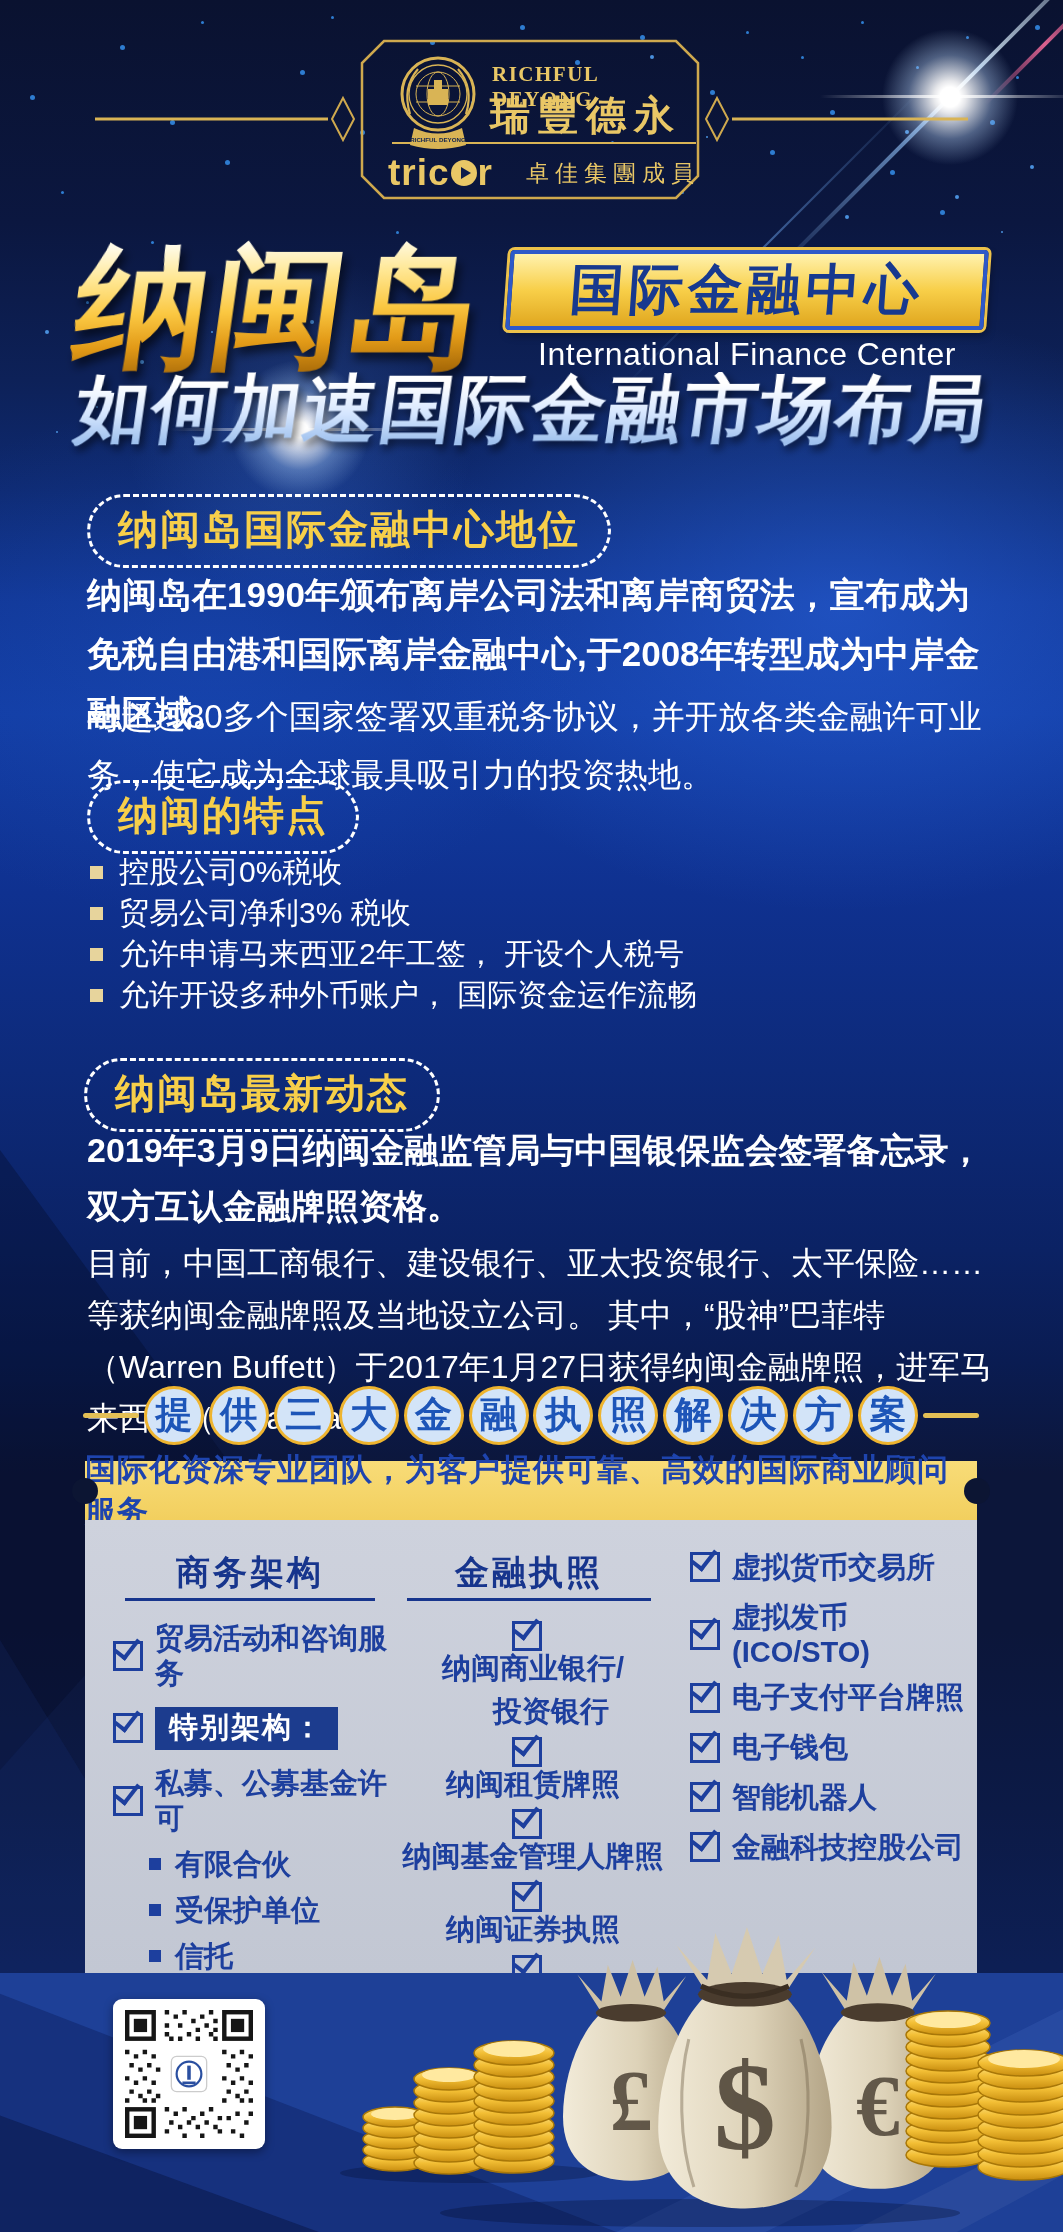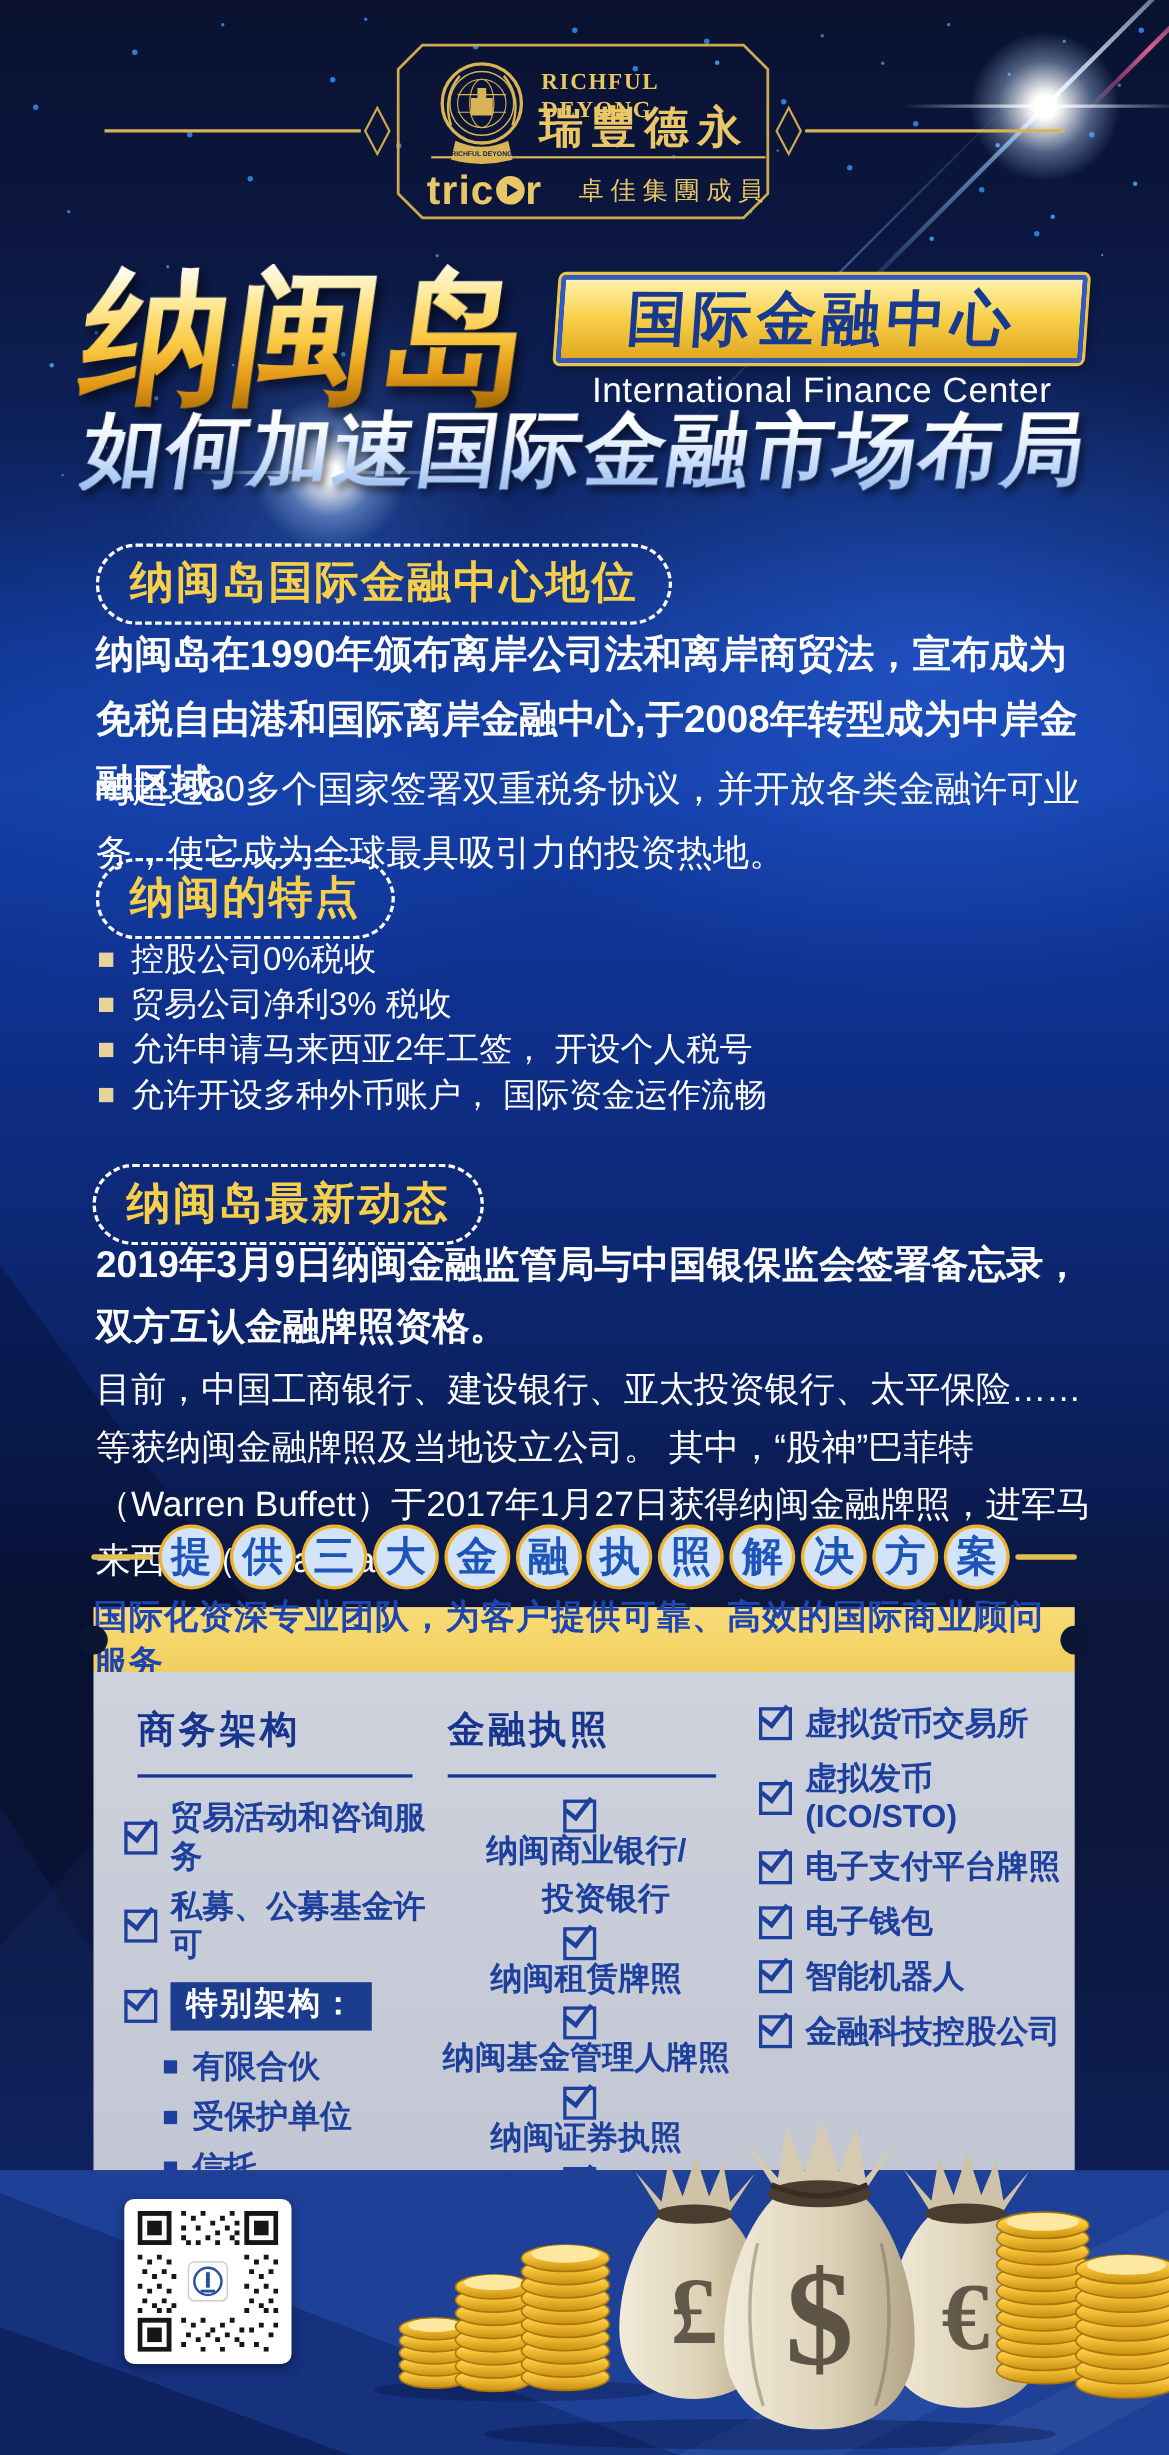--- a/index.html
+++ b/index.html
@@ -108,21 +108,21 @@
   .banner{left:85px;top:1461px;width:892px;height:59px;background:linear-gradient(180deg,#f8dc78,#f2cf5e);
           display:flex;align-items:center;justify-content:center;
           color:#1e44ae;font-size:31px;font-weight:700;letter-spacing:1px;}
   .notch{position:absolute;width:26px;height:26px;border-radius:50%;background:#0c1533;top:50%;transform:translateY(-50%);}
   .notch-l{left:-13px;} .notch-r{right:-13px;}
 
   
   .panel{left:85px;top:1520px;width:892px;height:453px;background:linear-gradient(180deg,#ced2dd,#c2c7d3);}
   .col{position:absolute;top:30px;}
   .col1{left:20px;width:290px;} .col2{left:302px;width:284px;} .col3{left:597px;width:288px;}
-  .colhead{margin:0 auto 20px;width:86%;text-align:left;border-bottom:3px solid #17358d;padding-bottom:17px;
+  .colhead{margin:0 auto 20px;width:86%;text-align:center;border-bottom:3px solid #17358d;padding-bottom:2px;
            font-size:34px;font-weight:800;color:#17358d;letter-spacing:3px;}
   .item{display:flex;align-items:center;color:#1d3f9e;font-size:29px;font-weight:600;
         margin:0 0 11px 8px;line-height:1.2;}
   .col2 .item{margin-bottom:8px;flex-direction:column;}
   .cb{flex:0 0 24px;width:24px;height:24px;border:3px solid #1d3f9e;box-sizing:content-box;
       position:relative;margin-right:12px;}
   .cb::after{content:"";position:absolute;left:4px;top:-10px;width:10px;height:21px;
       border-right:4px solid #1d3f9e;border-bottom:4px solid #1d3f9e;transform:rotate(38deg);}
   .hl{background:#1c3c8e;color:#ffffff;font-weight:800;padding:3px 14px 6px;letter-spacing:2px;}
   .sub{margin-left:44px;}
@@ -251,27 +251,27 @@
     <span class="notch notch-r"></span>
   </div>
 
   <div class="abs panel">
     <div class="col col1">
       <div class="colhead">商务架构</div>
       <div class="item">
           <span class="cb"></span>
           <span>贸易活动和咨询服务</span>
         </div>
+      <div class="item" style="margin-top:16px;margin-bottom:16px;">
+          <span class="cb"></span>
+          <span class="hl">特别架构：</span>
+        </div>
       <div class="item">
           <span class="cb"></span>
           <span>私募、公募基金许可</span>
-        </div>
-      <div class="item" style="margin-top:16px;margin-bottom:16px;">
-          <span class="cb"></span>
-          <span class="hl">特别架构：</span>
         </div>
       <div class="item sub">
           <span class="sq"></span>
           <span>有限合伙</span>
         </div>
       <div class="item sub">
           <span class="sq"></span>
           <span>受保护单位</span>
         </div>
       <div class="item sub">

